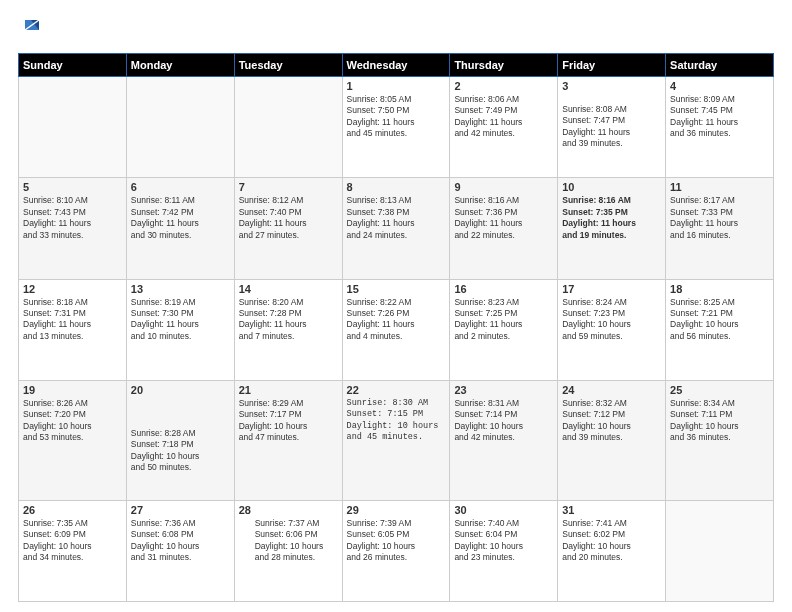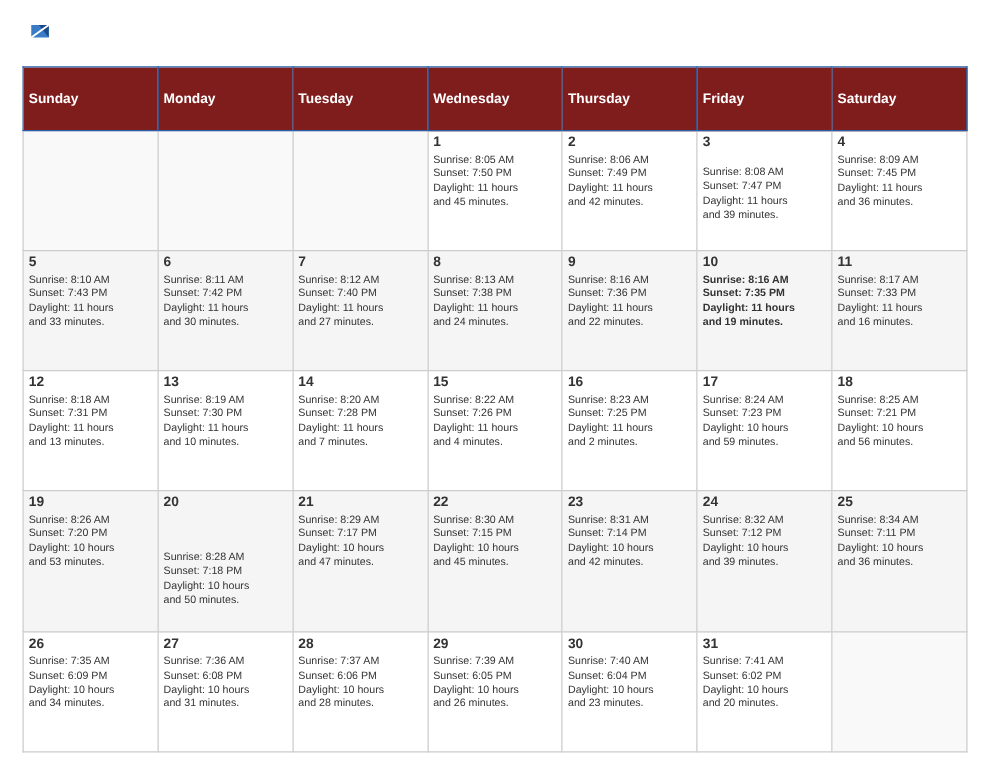--- a/index.html
+++ b/index.html
@@ -63,25 +63,25 @@
       color: #555;
     }
     .calendar {
       flex: 1;
       border: 1px solid #ccc;
       border-collapse: collapse;
       width: 100%;
       table-layout: fixed;
     }
     .calendar th {
-      background-color: #7f1d1d;
+      background-color: #000000;
       color: white;
       font-size: 11px;
       font-weight: bold;
-      padding: 19px 4px;
+      padding: 5px 4px;
       text-align: left;
       border: 1px solid #2a60a8;
     }
     .calendar td {
       border: 1px solid #ccc;
       vertical-align: top;
       padding: 3px 4px;
       font-size: 9px;
       color: #333;
       width: calc(100% / 7);
@@ -295,21 +295,21 @@
           </td>
           <td>
             <div class="day-number">21</div>
             <div class="day-info" style="white-space: pre-line;">Sunrise: 8:29 AM
 Sunset: 7:17 PM
 Daylight: 10 hours
 and 47 minutes.</div>
           </td>
           <td>
             <div class="day-number">22</div>
-            <div class="day-info" style="white-space: pre-line;">Sunrise: 8:30 AM
+            <div class="day-info" style="white-space: pre-line; font-family: Liberation Mono, monospace;">Sunrise: 8:30 AM
 Sunset: 7:15 PM
 Daylight: 10 hours
 and 45 minutes.</div>
           </td>
           <td>
             <div class="day-number">23</div>
             <div class="day-info" style="white-space: pre-line;">Sunrise: 8:31 AM
 Sunset: 7:14 PM
 Daylight: 10 hours
 and 42 minutes.</div>
@@ -339,21 +339,21 @@
           </td>
           <td>
             <div class="day-number">27</div>
             <div class="day-info" style="white-space: pre-line;">Sunrise: 7:36 AM
 Sunset: 6:08 PM
 Daylight: 10 hours
 and 31 minutes.</div>
           </td>
           <td>
             <div class="day-number">28</div>
-            <div class="day-info" style="white-space: pre-line;">Sunrise: 7:37 AM
+            <div class="day-info" style="white-space: pre-line; margin-left: 16px;">Sunrise: 7:37 AM
 Sunset: 6:06 PM
 Daylight: 10 hours
 and 28 minutes.</div>
           </td>
           <td>
             <div class="day-number">29</div>
             <div class="day-info" style="white-space: pre-line;">Sunrise: 7:39 AM
 Sunset: 6:05 PM
 Daylight: 10 hours
 and 26 minutes.</div>

